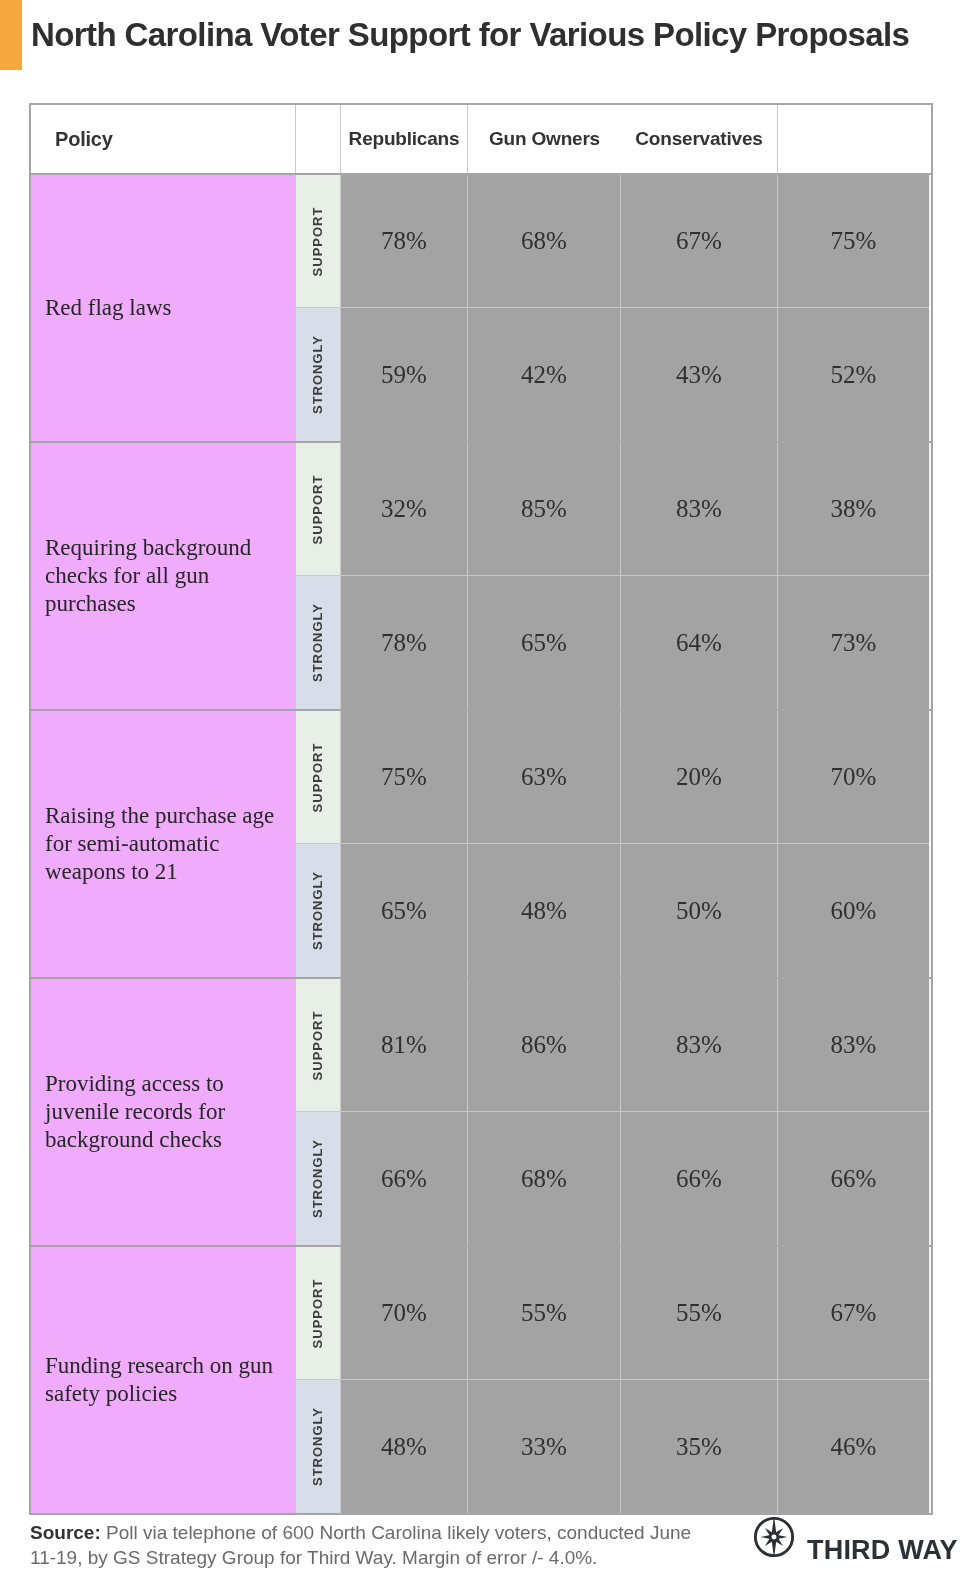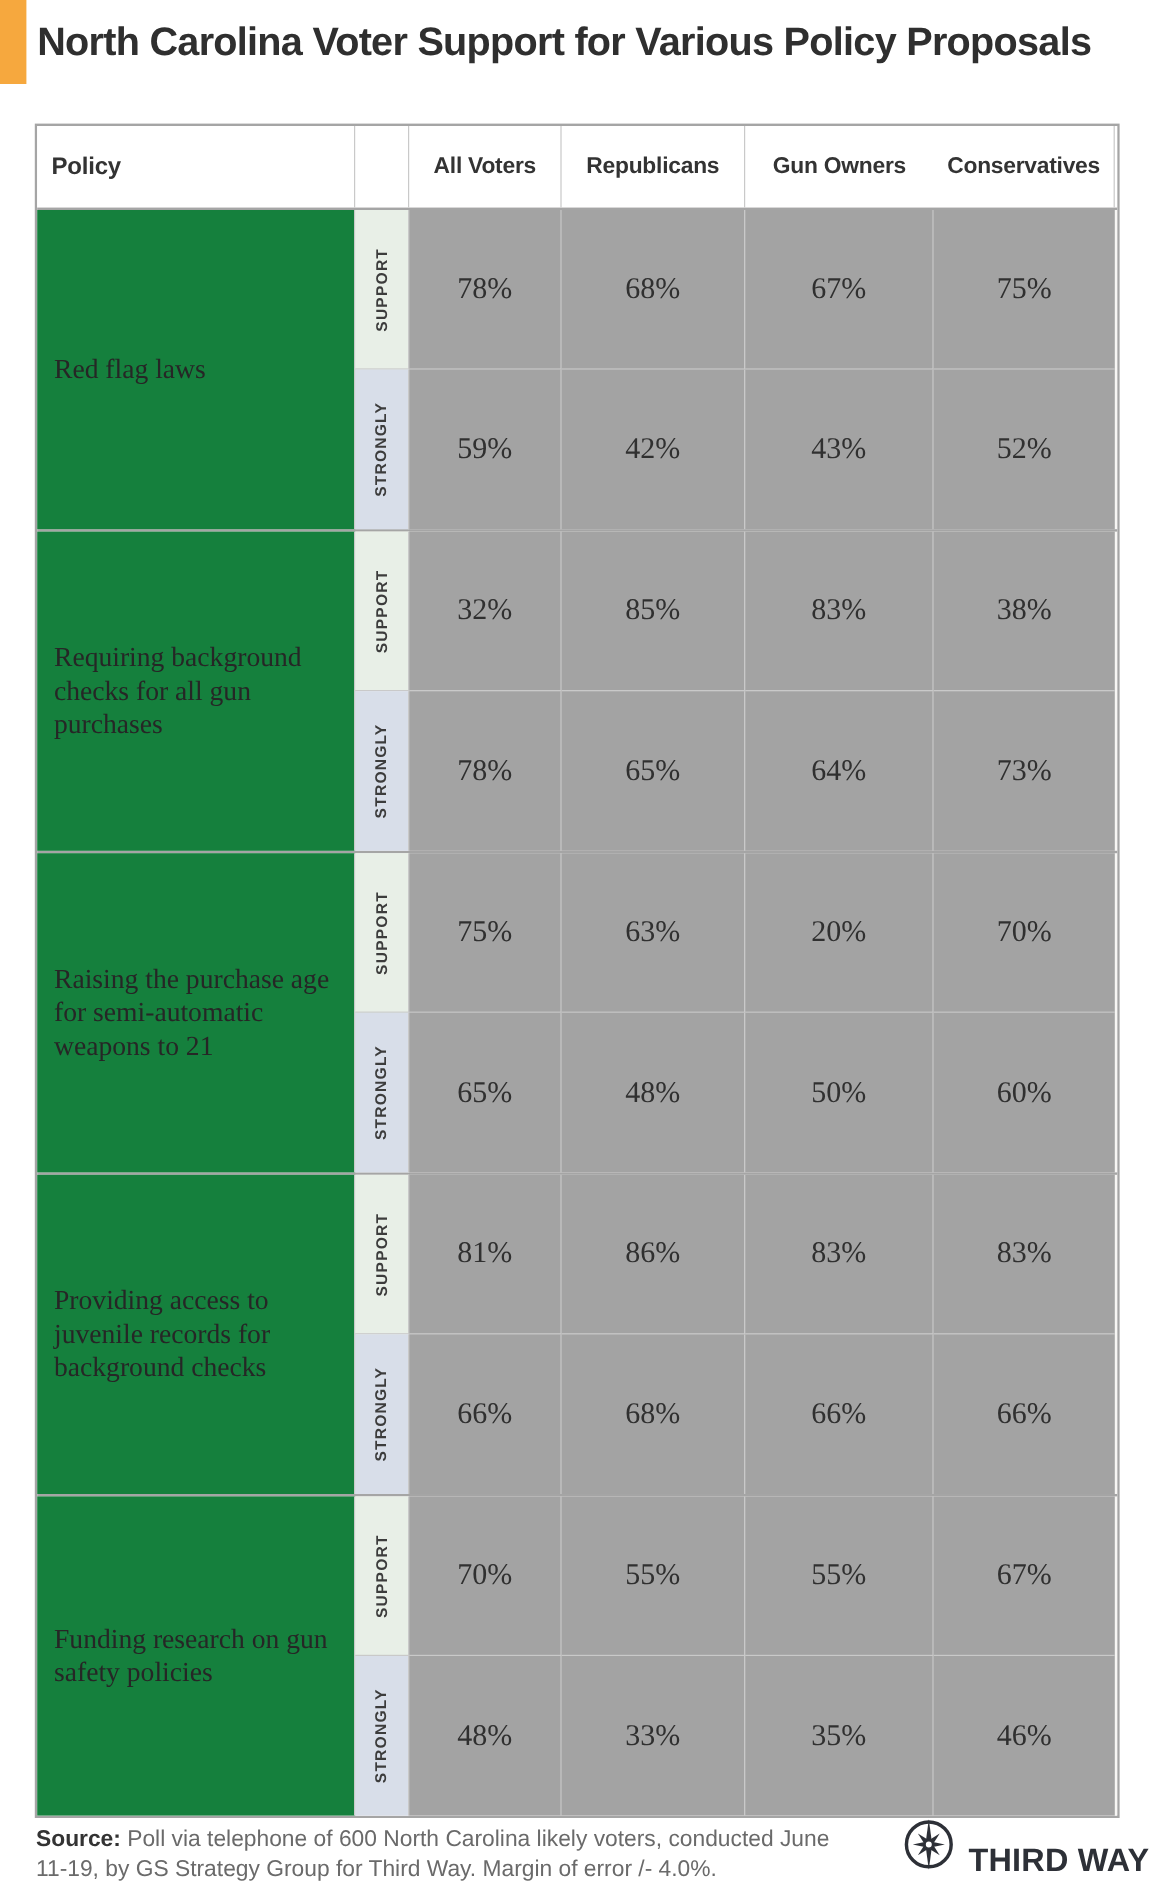--- a/index.html
+++ b/index.html
@@ -14,31 +14,31 @@
 
   
   .poll-table { position:absolute; left:29px; top:103px; width:904px;
                 border:2px solid #a5a5a5; background:#ffffff; }
   .grid-row { display:grid; grid-template-columns:265px 45px 127px 153px 157px 151px; }
 
   .thead { height:68px; background:#ffffff; }
   .thead .cell { display:flex; align-items:center; justify-content:center;
                  font-weight:700; font-size:19px; letter-spacing:-0.2px; color:#333333;
                  border-right:1px solid #c9c9c9; }
-  .thead .cell.policy-h { justify-content:flex-start; padding-left:12px; font-size:20px; }
+  .thead .cell.policy-h { justify-content:flex-start; padding-left:24px; font-size:20px; }
   .cl { border-right:none !important; }
 
   .trow { grid-template-rows:133px 133px; border-top:2px solid #a5a5a5; background:#f7f6f4; }
   .cell { border-right:1px solid #c9c9c9; }
 
   .policy-cell { grid-row:1 / 3; grid-column:1;
                  display:flex; align-items:center;
                  padding:0 18px 0 14px;
                  font-family:"Liberation Serif", serif; font-size:23px; line-height:28px;
-                 color:#262626; background:#15803d; }
+                 color:#262626; background:#f0abfc; }
 
   .sub-cell { display:flex; align-items:center; justify-content:center; }
   .sub-support { background:#e8efe7; }
   .sub-strongly { background:#d8dee9; }
   .vlabel { transform:rotate(-90deg); white-space:nowrap;
             font-weight:700; font-size:13px; letter-spacing:1px; color:#3c3c3c; }
 
   .val-cell { display:flex; align-items:center; justify-content:center;
               font-family:"Liberation Serif", serif; font-size:25px; color:#303030;
               background:#a3a3a3; }
@@ -58,21 +58,20 @@
 <body>
 
 <div class="accent-bar"></div>
 <h1 class="page-title">North Carolina Voter Support for Various Policy Proposals</h1>
 
 <div class="poll-table">
 
   <div class="grid-row thead">
     <div class="cell policy-h">Policy</div>
     <div class="cell"></div>
-    <div class="cell">All Voters</div>
     <div class="cell">Republicans</div>
     <div class="cell cl">Gun Owners</div>
     <div class="cell">Conservatives</div>
   </div>
 
   <div class="grid-row trow">
     <div class="cell policy-cell">Red flag laws</div>
     <div class="cell sub-cell sub-support rb">
         <span class="vlabel">SUPPORT</span>
       </div>

